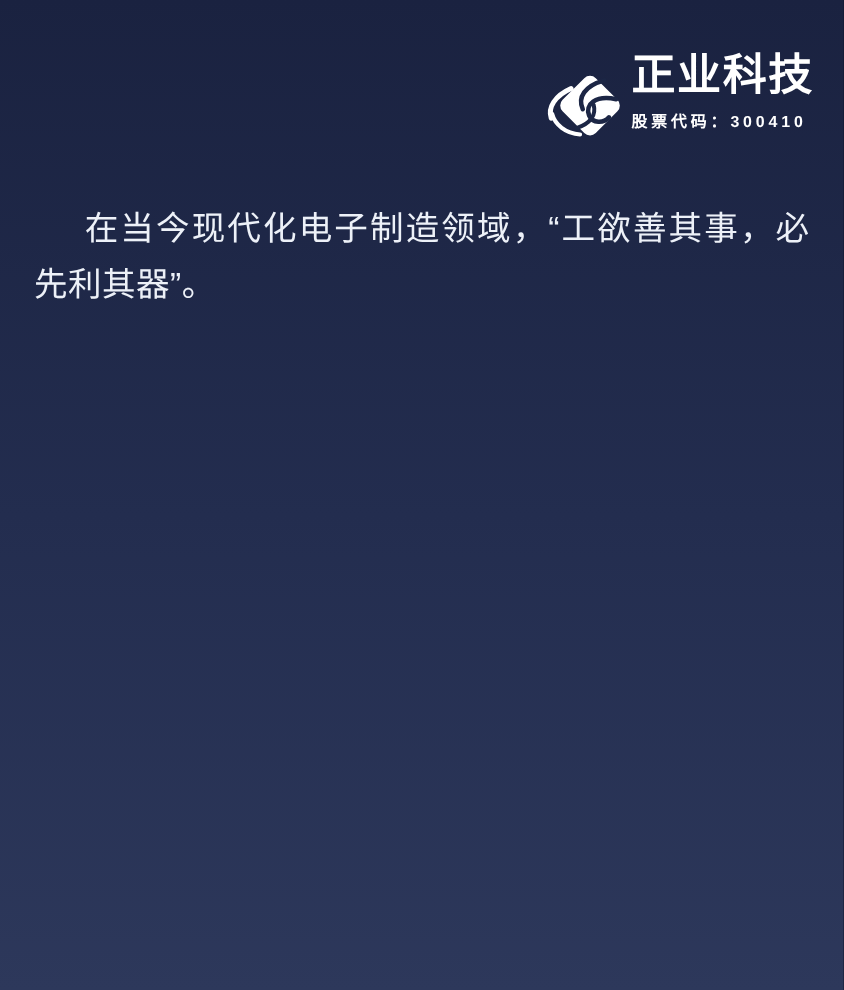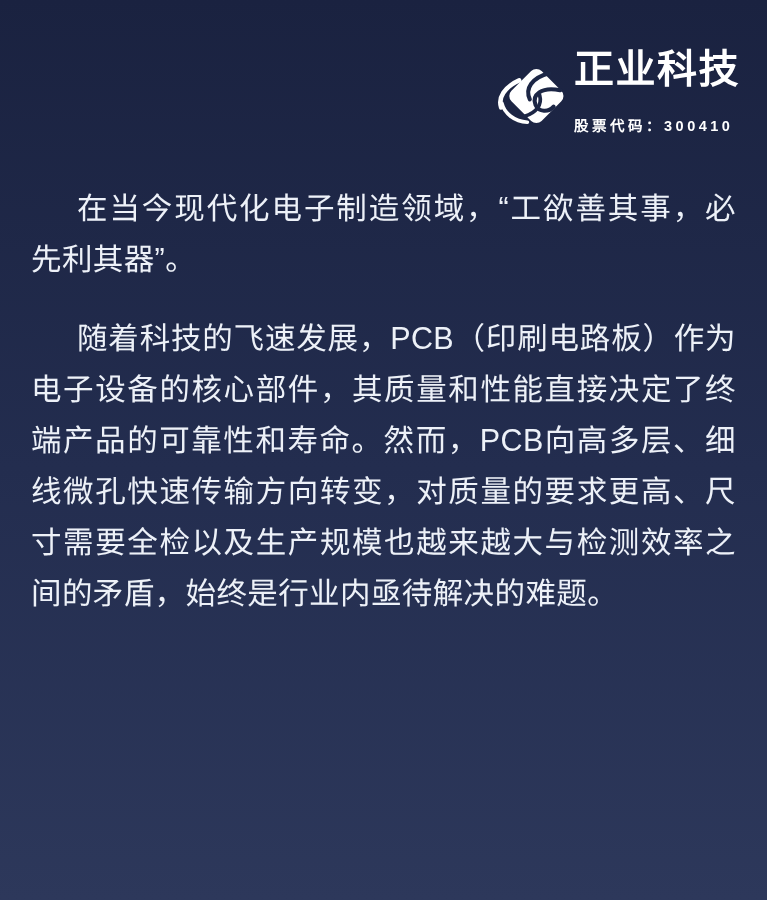--- a/index.html
+++ b/index.html
@@ -42,21 +42,21 @@
     font-weight:700;
     letter-spacing:3.3px;
     margin-top:3px;
     color:var(--white);
     white-space:nowrap;
   }
   .logo-stock{
     font-size:14.5px;
     font-weight:700;
     letter-spacing:3.5px;
-    margin-top:24px;
+    margin-top:8px;
     color:var(--white);
     white-space:nowrap;
   }
   .article{
     position:absolute;
     top:183px;
     left:0;
     right:0;
     padding:0 31px;
   }
@@ -91,16 +91,15 @@
       </svg>
     </span>
     <div class="logo-text">
       <div class="logo-cn">正业科技</div>
       <div class="logo-stock">股票代码：300410</div>
     </div>
   </header>
 
   <main class="article" id="article">
       <p class="para"><span class="seg">在当今现代化电子制造领域，“工欲善其事，必先利其器”。</span></p>
-      <p class="para"><span class="seg">随着科技的飞速发展，PCB（印刷电路板）作为电子设备的核心部件，其质量和性能直接决定了终端产品的可靠性和寿命。然而，PCB向高多层、细线微孔快速传输方向转变，对质量的要求更高、尺寸需要全检以及生产规模也越来越大与检测效率之间的矛盾，始终是行业内亟待解决的难题。</span></p>
     </main>
 
 </div>
 
 </body></html>

